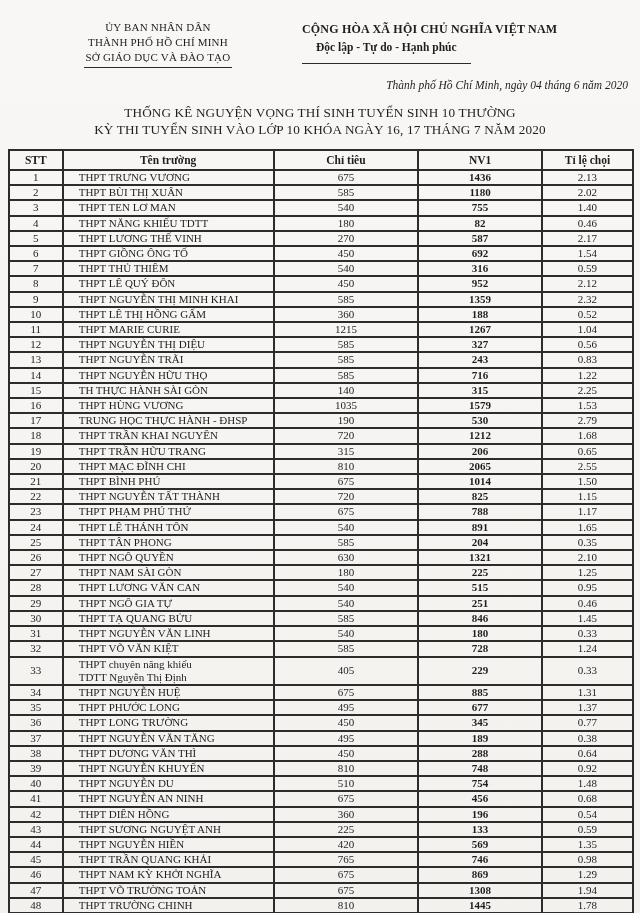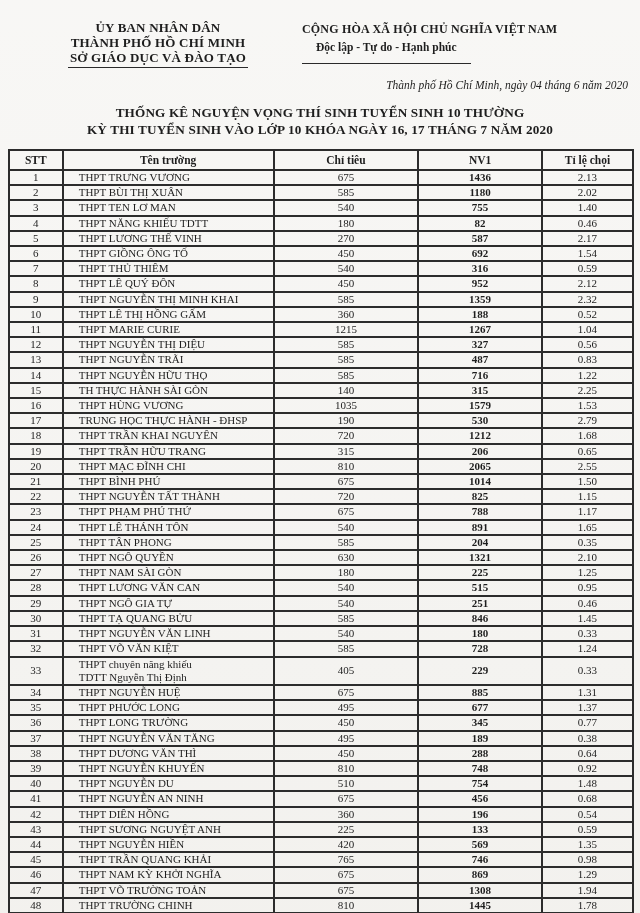--- a/index.html
+++ b/index.html
@@ -19,22 +19,22 @@
     padding-top: 14px;
     background:
       linear-gradient(180deg, rgba(255,255,255,0.35), rgba(238,236,232,0.25));
   }
 
   
   .letterhead { display: flex; align-items: flex-start; }
   .lh-left {
     width: 46%;
     text-align: center;
-    font-weight: bold;
-    font-size: 13px;
+    font-weight: normal;
+    font-size: 11px;
     line-height: 15px;
     padding-top: 6px;
     letter-spacing: 0.2px;
     margin-left: 14px;
   }
   .lh-left .dept {
     display: inline-block;
     border-bottom: 1.5px solid #2a2a2a;
     padding: 0 2px 2px 2px;
   }
@@ -59,21 +59,21 @@
   .dateline {
     text-align: right;
     font-style: italic;
     font-size: 11.5px;
     margin: 11px 12px 0 0;
   }
 
   
   .doc-title {
     text-align: center;
-    font-weight: bold;
+    font-weight: normal;
     font-size: 13.2px;
     line-height: 17px;
     margin-top: 13px;
     letter-spacing: 0.15px;
   }
 
   
   table.stats {
     border-collapse: collapse;
     width: 626px;
@@ -232,21 +232,21 @@
           <td class="c-stt">12</td>
           <td class="c-name">THPT NGUYỄN THỊ DIỆU</td>
           <td class="c-num">585</td>
           <td class="c-nv1">327</td>
           <td class="c-num">0.56</td>
         </tr>
         <tr>
           <td class="c-stt">13</td>
           <td class="c-name">THPT NGUYỄN TRÃI</td>
           <td class="c-num">585</td>
-          <td class="c-nv1">487</td>
+          <td class="c-nv1">243</td>
           <td class="c-num">0.83</td>
         </tr>
         <tr>
           <td class="c-stt">14</td>
           <td class="c-name">THPT NGUYỄN HỮU THỌ</td>
           <td class="c-num">585</td>
           <td class="c-nv1">716</td>
           <td class="c-num">1.22</td>
         </tr>
         <tr>

